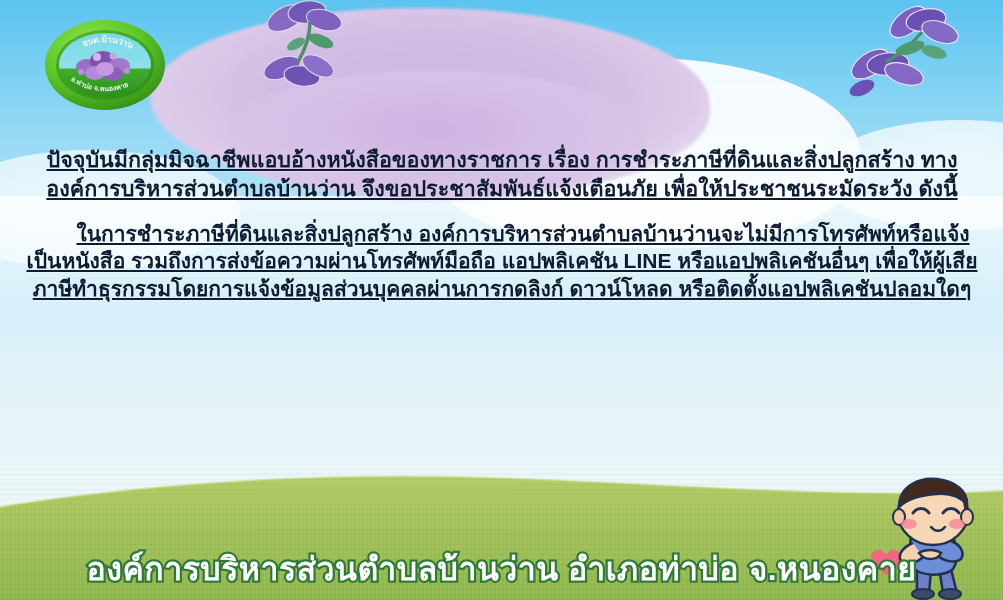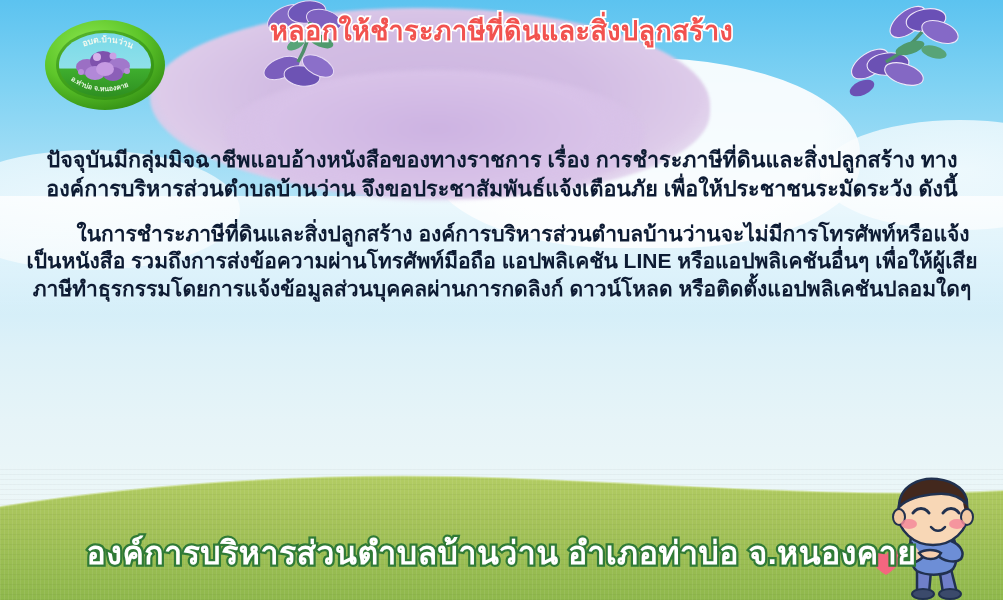--- a/index.html
+++ b/index.html
@@ -124,28 +124,29 @@
     font-family:"Liberation Sans","DejaVu Sans",sans-serif;
     color:#0d1b33;
   }
   .para{
     margin:0 0 13px 0;
     font-size:21px;
     font-weight:bold;
     line-height:1.30;
     color:#0d1b33;
     text-shadow:0 1px 0 rgba(255,255,255,.35);
+    text-decoration:underline;
   }
   .para.p1{ text-align:center; font-size:21.5px; line-height:1.33; margin-bottom:17px;}
   .para.p2{ text-align:center; text-indent:42px; margin-bottom:17px;}
   .para.p3{ text-align:left; text-indent:42px; }
 
   
   .footer-bar{
-    position:absolute;left:0;bottom:22px;width:1003px;text-align:center;
+    position:absolute;left:0;bottom:6px;width:1003px;text-align:center;
   }
   .footer-text{
     display:inline-block;
     font-family:"Liberation Sans","DejaVu Sans",sans-serif;
     font-size:32px;
     font-weight:bold;
     color:#ffffff;
     letter-spacing:.5px;
     -webkit-text-stroke:4.5px #2f7a36;
     paint-order:stroke fill;
@@ -249,21 +250,20 @@
         <ellipse cx="56" cy="72" rx="20" ry="10" fill="#8468c4" transform="rotate(18 56 72)"></ellipse>
       </g>
       <path d="M74,30 C64,42 52,52 38,60" stroke="#4e8f6a" stroke-width="3.5" fill="none"></path>
       <ellipse cx="62" cy="46" rx="15" ry="6" fill="#4f9a6d" transform="rotate(-18 62 46)"></ellipse>
       <ellipse cx="86" cy="50" rx="13" ry="6" fill="#58a478" transform="rotate(16 86 50)"></ellipse>
       <ellipse cx="14" cy="86" rx="13" ry="7" fill="#6b51b4" transform="rotate(-24 14 86)"></ellipse>
     </svg>
   </div>
 
   <div class="headline-wrap">
-    <span class="subhead line2">หลอกให้ชำระภาษีที่ดินและสิ่งปลูกสร้าง</span>
   </div>
 
   <div class="body-copy">
     <p class="para p1">ปัจจุบันมีกลุ่มมิจฉาชีพแอบอ้างหนังสือของทางราชการ เรื่อง การชำระภาษีที่ดินและสิ่งปลูกสร้าง ทางองค์การบริหารส่วนตำบลบ้านว่าน จึงขอประชาสัมพันธ์แจ้งเตือนภัย เพื่อให้ประชาชนระมัดระวัง ดังนี้</p>
     <p class="para p2">ในการชำระภาษีที่ดินและสิ่งปลูกสร้าง องค์การบริหารส่วนตำบลบ้านว่านจะไม่มีการโทรศัพท์หรือแจ้งเป็นหนังสือ รวมถึงการส่งข้อความผ่านโทรศัพท์มือถือ แอปพลิเคชัน LINE หรือแอปพลิเคชันอื่นๆ เพื่อให้ผู้เสียภาษีทำธุรกรรมโดยการแจ้งข้อมูลส่วนบุคคลผ่านการกดลิงก์ ดาวน์โหลด หรือติดตั้งแอปพลิเคชันปลอมใดๆ</p>
   </div>
 
   <div class="character">
     <svg width="150" height="125" viewBox="0 0 150 125" aria-hidden="true">
 

